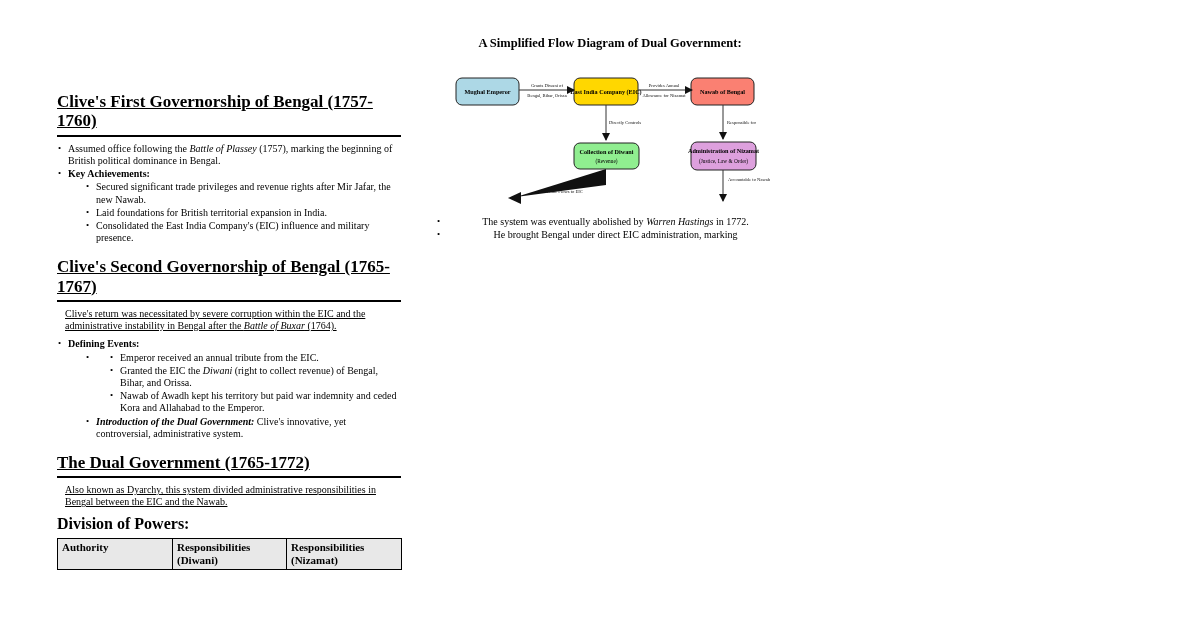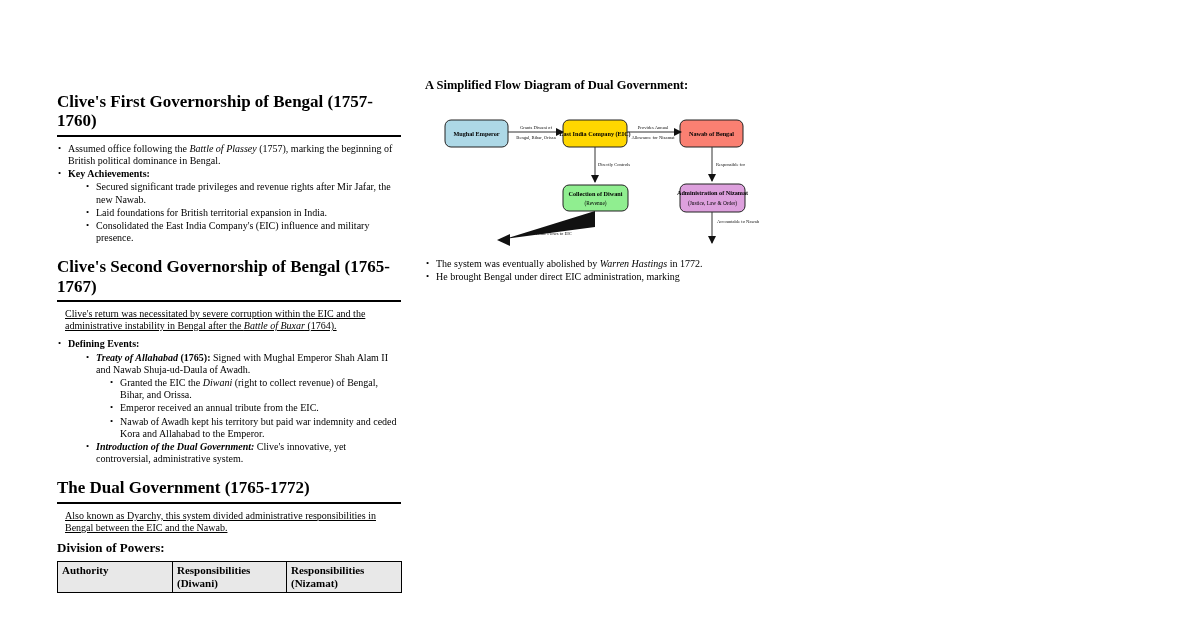--- a/index.html
+++ b/index.html
@@ -2,36 +2,36 @@
 <html><head>
 <meta charset="utf-8">
 <style>
   html,body{margin:0;padding:0;}
   body{
     width:1191px;height:626px;overflow:hidden;position:relative;
     background:#ffffff;color:#000;
     font-family:"Liberation Serif","DejaVu Serif",serif;
   }
   .col-left{position:absolute;left:57px;top:0;width:344px;padding-top:92px;}
-  .col-right{position:absolute;left:425px;top:0;width:348px;padding-top:78px;}
+  .col-right{position:absolute;left:436px;top:0;width:348px;padding-top:36px;text-align:center;}
 
   h2{font-size:17px;line-height:1.14;font-weight:bold;margin:13px 0 0;
-     border-bottom:2px solid #000;padding-bottom:4px;}
+     border-bottom:2px solid #000;padding-bottom:4px;text-decoration:underline;}
   .col-left h2:first-child{margin-top:0;}
   h3{font-size:12.5px;font-weight:bold;margin:0;line-height:1.2;}
   .h3-gap{margin-top:25px;}
   p{font-size:10px;line-height:1.22;margin:6px 8px 0;text-decoration:underline;}
 
   ul{list-style:none;margin:6px 0 0;padding:0;font-size:10px;line-height:1.22;}
   li{position:relative;padding-left:11px;margin-top:1px;}
   li::before{content:"\2022";position:absolute;left:1px;top:0;font-size:9px;line-height:inherit;}
   ul ul{margin:1px 0 0 17px;}
   ul ul ul{margin-left:13px;}
 
-  .h4{font-size:13px;font-weight:bold;margin-top:6px;}
+  .h4{font-size:16px;font-weight:bold;margin-top:6px;}
 
   table{border-collapse:collapse;table-layout:fixed;width:345px;margin-top:5px;}
   th{border:1px solid #000;background:#e8e8e8;text-align:left;vertical-align:top;
      font-size:11px;line-height:1.18;padding:2px 4px;font-weight:bold;}
 
   .flow-svg{display:block;margin-top:12px;}
   .flow-svg text{font-family:"Liberation Serif","DejaVu Serif",serif;}
   .node-label{font-weight:bold;font-size:6.2px;}
   .node-sub{font-size:5.3px;}
   .edge-label{font-size:4.6px;fill:#111;}
@@ -51,24 +51,24 @@
         <li><span><span>Consolidated the East India Company's (EIC) influence and military presence.</span></span></li>
       </ul>
     </li>
   </ul>
 
   <h2>Clive's Second Governorship of Bengal (1765-1767)</h2>
   <p><span>Clive's return was necessitated by severe corruption within the EIC and the administrative instability in Bengal after the </span><span style="font-style: italic;">Battle of Buxar</span><span> (1764).</span></p>
   <ul>
     <li><span><span style="font-weight: bold;">Defining Events:</span></span>
       <ul>
-        <li><span><span style="font-weight: bold; font-style: italic;">Treaty of Allahabad</span><span style="font-weight: bold;"> (1765):</span><span> Signed with Mughal Emperor Shah Alam II and Nawab Shuja-ud-Daula of Awadh.</span></span>
+        <li>
           <ul>
+            <li><span><span>Emperor received an annual tribute from the EIC.</span></span></li>
             <li><span><span>Granted the EIC the </span><span style="font-style: italic;">Diwani</span><span> (right to collect revenue) of Bengal, Bihar, and Orissa.</span></span></li>
-            <li><span><span>Emperor received an annual tribute from the EIC.</span></span></li>
             <li><span><span>Nawab of Awadh kept his territory but paid war indemnity and ceded Kora and Allahabad to the Emperor.</span></span></li>
           </ul>
         </li>
         <li><span><span style="font-weight: bold; font-style: italic;">Introduction of the Dual Government:</span><span> Clive's innovative, yet controversial, administrative system.</span></span></li>
       </ul>
     </li>
   </ul>
 
   <h2>The Dual Government (1765-1772)</h2>
   <p><span>Also known as Dyarchy, this system divided administrative responsibilities in Bengal between the EIC and the Nawab.</span></p>

